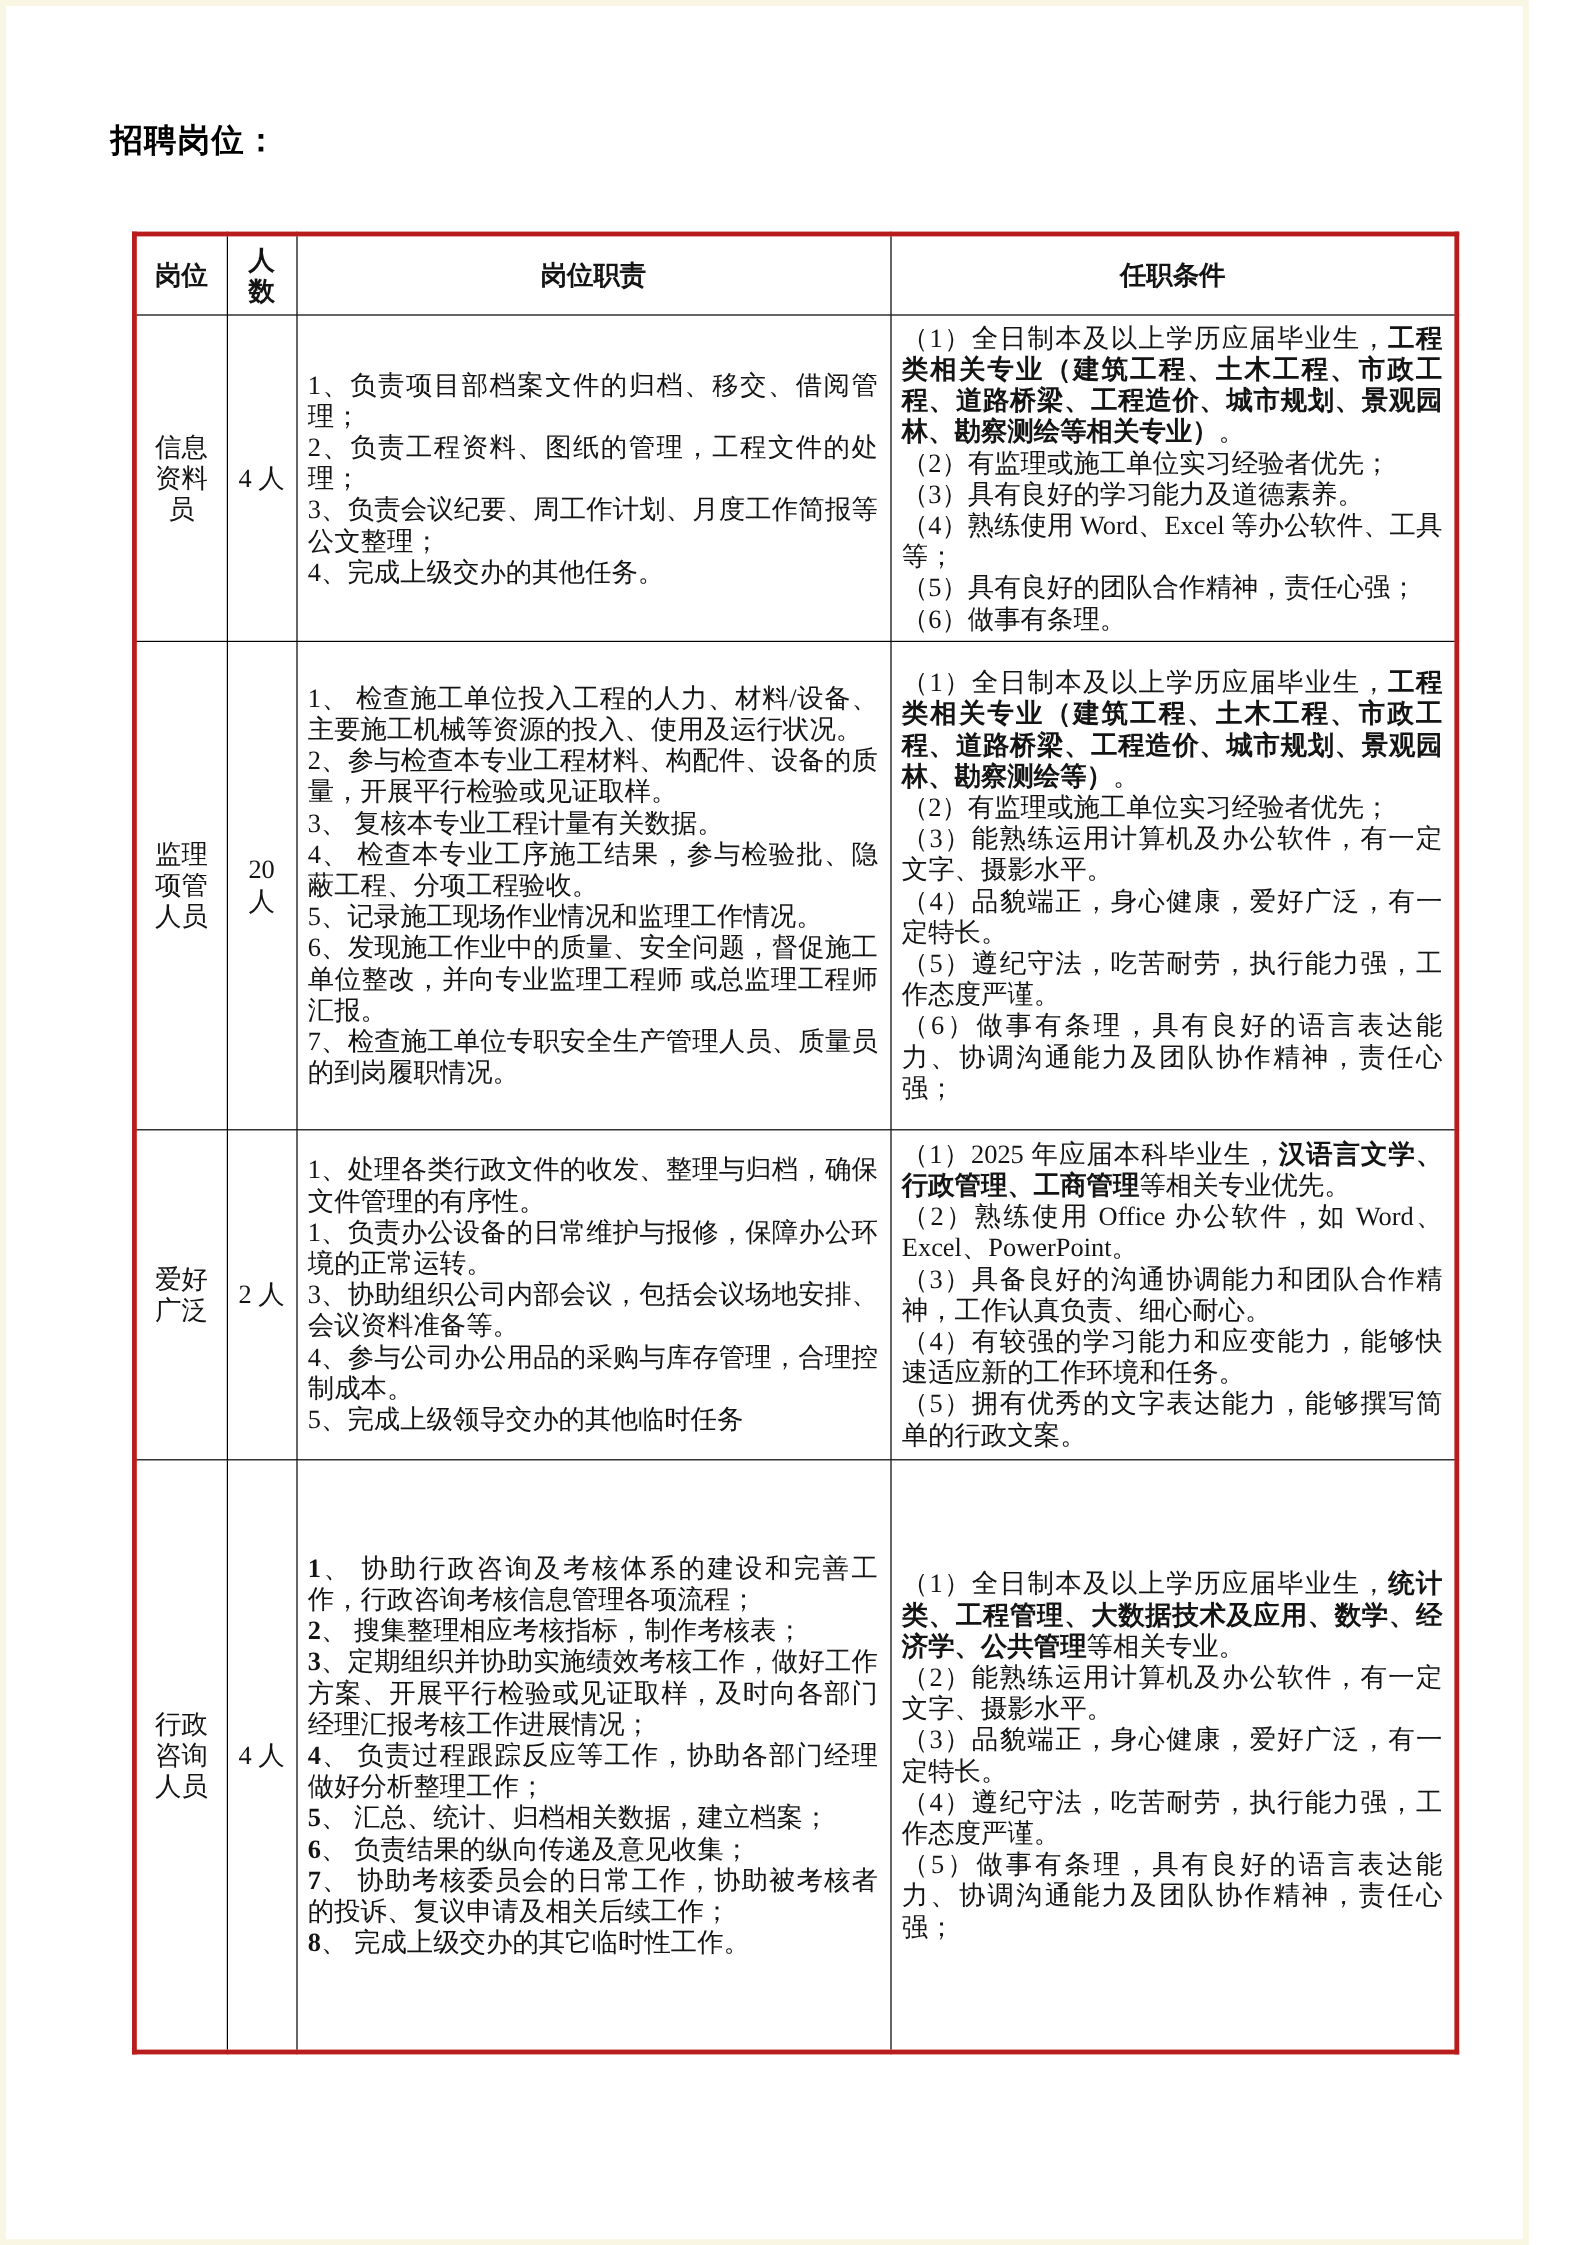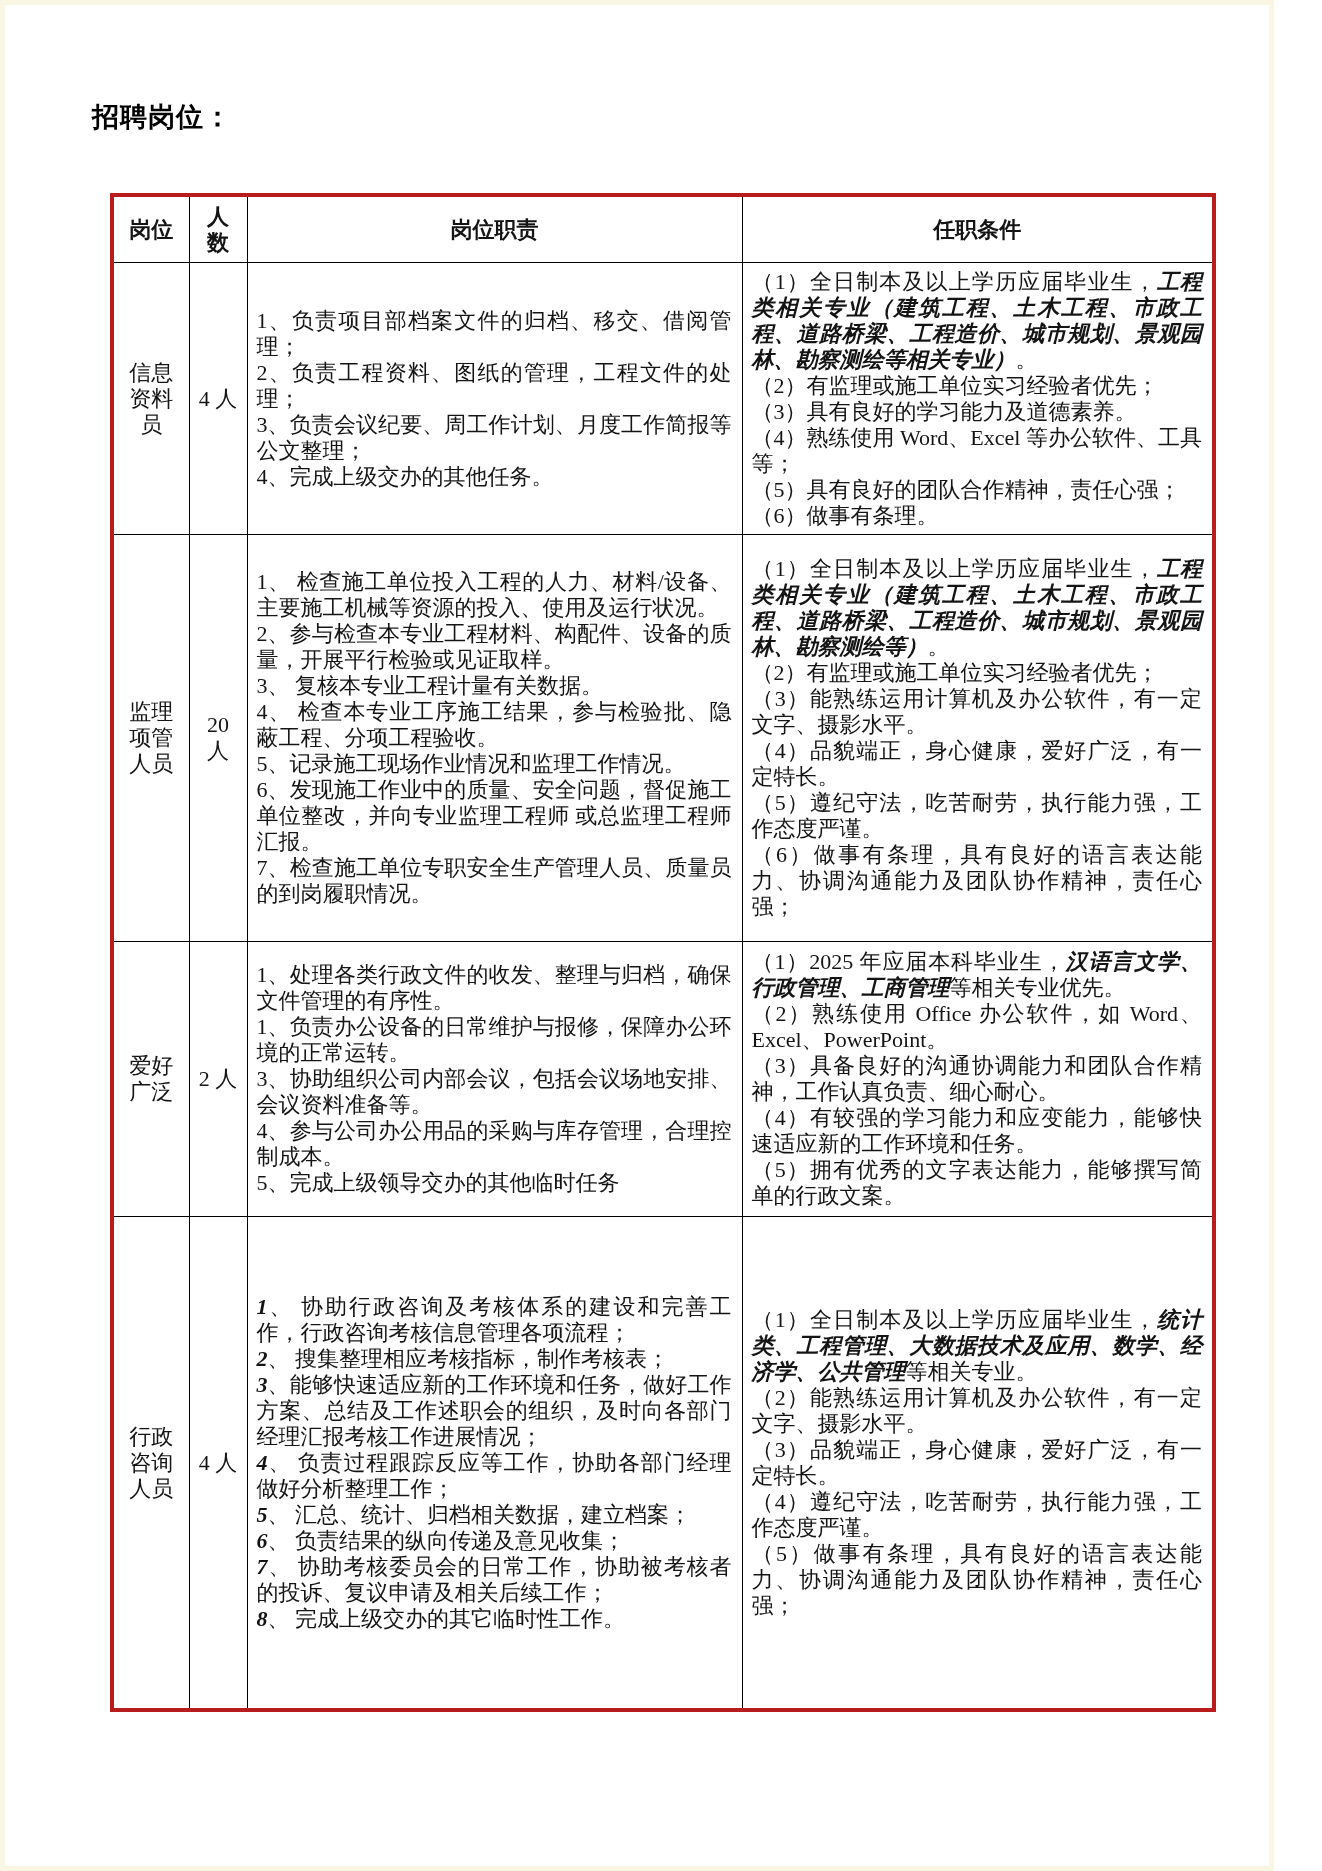--- a/index.html
+++ b/index.html
@@ -58,21 +58,21 @@
   .pre { white-space:pre-line; }
   td.dut, td.con {
     text-align:justify;
     padding:4px 10px 4px 9px;
   }
   tr.r1 td { height:263px; }
   tr.r2 td { height:398px; }
   tr.r3 td { height:266px; }
   tr.r4 td { height:483px; }
   .cell-item { margin:0; }
-  .cell-item .b { font-weight:bold;font-style:italic; }
+  .cell-item .b { font-weight:bold; }
   .footer {
     position:absolute;
     top:1738px;
     left:0;
     width:100%;
     text-align:center;
     font-family:"DejaVu Sans","Liberation Sans",sans-serif;
     font-size:17px;
     font-weight:bold;
     letter-spacing:2px;
@@ -159,21 +159,21 @@
             <div class="cell-item"><span>（4）有较强的学习能力和应变能力，能够快速适应新的工作环境和任务。</span></div>
             <div class="cell-item"><span>（5）拥有优秀的文字表达能力，能够撰写简单的行政文案。</span></div>
           </td>
       </tr>
       <tr class="r4">
         <td class="pos">行政咨询人员</td>
         <td class="cnt pre">4 人</td>
         <td class="dut">
             <div class="cell-item"><span class="b">1</span><span>、 协助行政咨询及考核体系的建设和完善工作，行政咨询考核信息管理各项流程；</span></div>
             <div class="cell-item"><span class="b">2</span><span>、 搜集整理相应考核指标，制作考核表；</span></div>
-            <div class="cell-item"><span class="b">3</span><span>、能够快速适应新的工作环境和任务，做好工作方案、总结及工作述职会的组织，及时向各部门经理汇报考核工作进展情况；</span></div>
+            <div class="cell-item"><span class="b">3</span><span>、定期组织并协助实施绩效考核工作，做好工作方案、开展平行检验或见证取样，及时向各部门经理汇报考核工作进展情况；</span></div>
             <div class="cell-item"><span class="b">4</span><span>、 负责过程跟踪反应等工作，协助各部门经理做好分析整理工作；</span></div>
             <div class="cell-item"><span class="b">5</span><span>、 汇总、统计、归档相关数据，建立档案；</span></div>
             <div class="cell-item"><span class="b">6</span><span>、 负责结果的纵向传递及意见收集；</span></div>
             <div class="cell-item"><span class="b">7</span><span>、 协助考核委员会的日常工作，协助被考核者的投诉、复议申请及相关后续工作；</span></div>
             <div class="cell-item"><span class="b">8</span><span>、 完成上级交办的其它临时性工作。</span></div>
           </td>
         <td class="con">
             <div class="cell-item"><span>（1）全日制本及以上学历应届毕业生，</span><span class="b">统计类、工程管理、大数据技术及应用、数学、经济学、公共管理</span><span>等相关专业。</span></div>
             <div class="cell-item"><span>（2）能熟练运用计算机及办公软件，有一定文字、摄影水平。</span></div>
             <div class="cell-item"><span>（3）品貌端正，身心健康，爱好广泛，有一定特长。</span></div>

